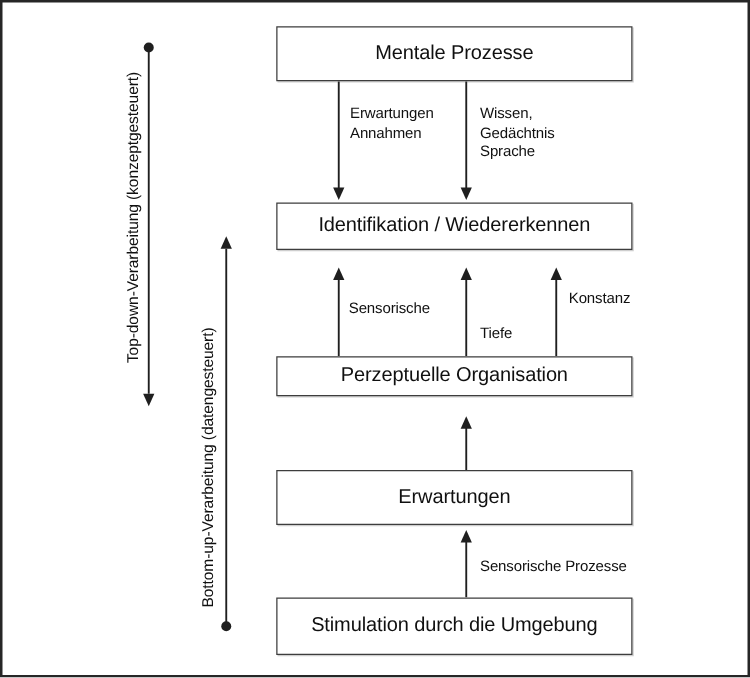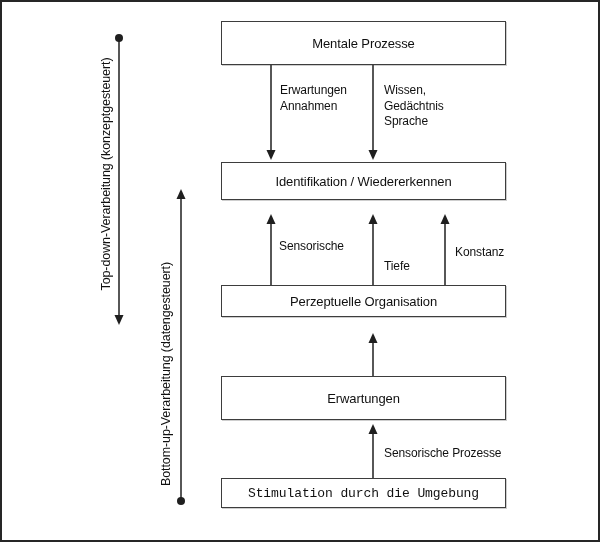--- a/index.html
+++ b/index.html
@@ -22,41 +22,41 @@
   .node {
     position: absolute;
     left: 219px;
     width: 285px;
     box-sizing: border-box;
     border: 1.5px solid #3d3d3d;
     background: #ffffff;
     display: flex;
     align-items: center;
     justify-content: center;
-    font-size: 13px;
+    font-size: 16px;
     letter-spacing: -0.1px;
     box-shadow: 1px 1px 0 rgba(60,60,60,0.25);
   }
   .node-mentale       { top: 19px;  height: 44px; }
   .node-identifikation{ top: 160px; height: 38px; }
   .node-perzeptuelle  { top: 283px; height: 32px; }
   .node-empfindung    { top: 374px; height: 44px; }
-  .node-stimulation   { top: 476px; height: 30px; font-family: Liberation Mono, monospace; }
+  .node-stimulation   { top: 476px; height: 46px; }
   .edge-label {
     position: absolute;
     font-size: 12px;
     line-height: 15.5px;
     letter-spacing: -0.1px;
     white-space: nowrap;
   }
   .lbl-expectations { left: 278px; top: 81px; }
   .lbl-knowledge    { left: 382px; top: 81px; }
   .lbl-organisation { left: 277px; top: 237px; }
   .lbl-tiefe        { left: 382px; top: 237px; margin-top: 20px; }
-  .lbl-konstanz     { left: 453px; top: 243px; }
+  .lbl-konstanz     { left: 453px; top: 229px; }
   .lbl-sensorisch   { left: 382px; top: 429px; margin-top: 15px; }
   .rot-label {
     position: absolute;
     width: 280px;
     height: 16px;
     line-height: 16px;
     font-size: 12.5px;
     letter-spacing: -0.1px;
     text-align: center;
     white-space: nowrap;

